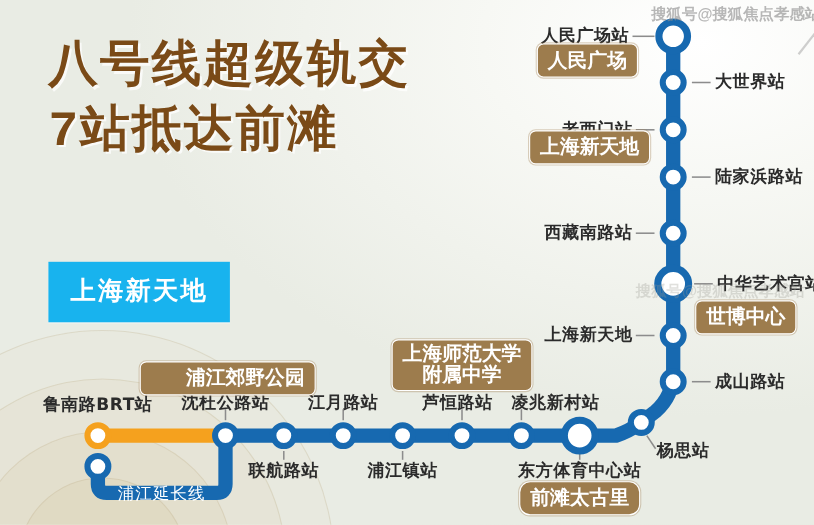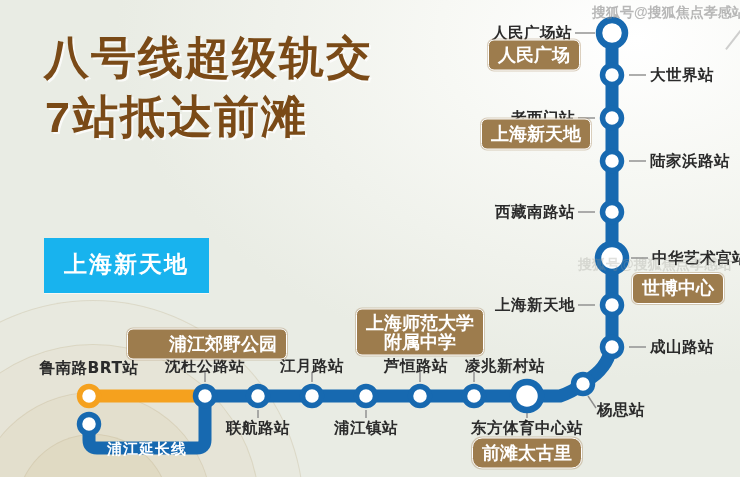--- a/index.html
+++ b/index.html
@@ -66,21 +66,21 @@
 
   .tag{position:absolute;white-space:nowrap;background:#9d7c4d;color:#ffffff;
        font-size:18px;font-weight:bold;border-radius:6px;padding:2px 9px 3px 9px;
        border:1.5px solid #ffffff;box-shadow:0 0 0 1px rgba(157,124,77,.35);
        font-family:"DejaVu Sans","Liberation Sans",sans-serif;}
   .tag.c{transform:translate(-50%,-50%);}
   .tag.l{transform:translate(-100%,-50%);}
   .tag.two{line-height:19px;text-align:center;padding:3px 9px 4px 9px;}
 
   .branch-label{position:absolute;white-space:nowrap;color:#ffffff;font-size:15px;
-       font-weight:bold;letter-spacing:1px;transform:translate(-50%,-50%);
+       font-weight:normal;letter-spacing:1px;transform:translate(-50%,-50%);
        font-family:"DejaVu Sans","Liberation Sans",sans-serif;}
 </style>
 </head>
 <body>
 
 <div id="stage">
 
   <div class="rings">
     <div class="ring r1"></div>
     <div class="ring r2"></div>

